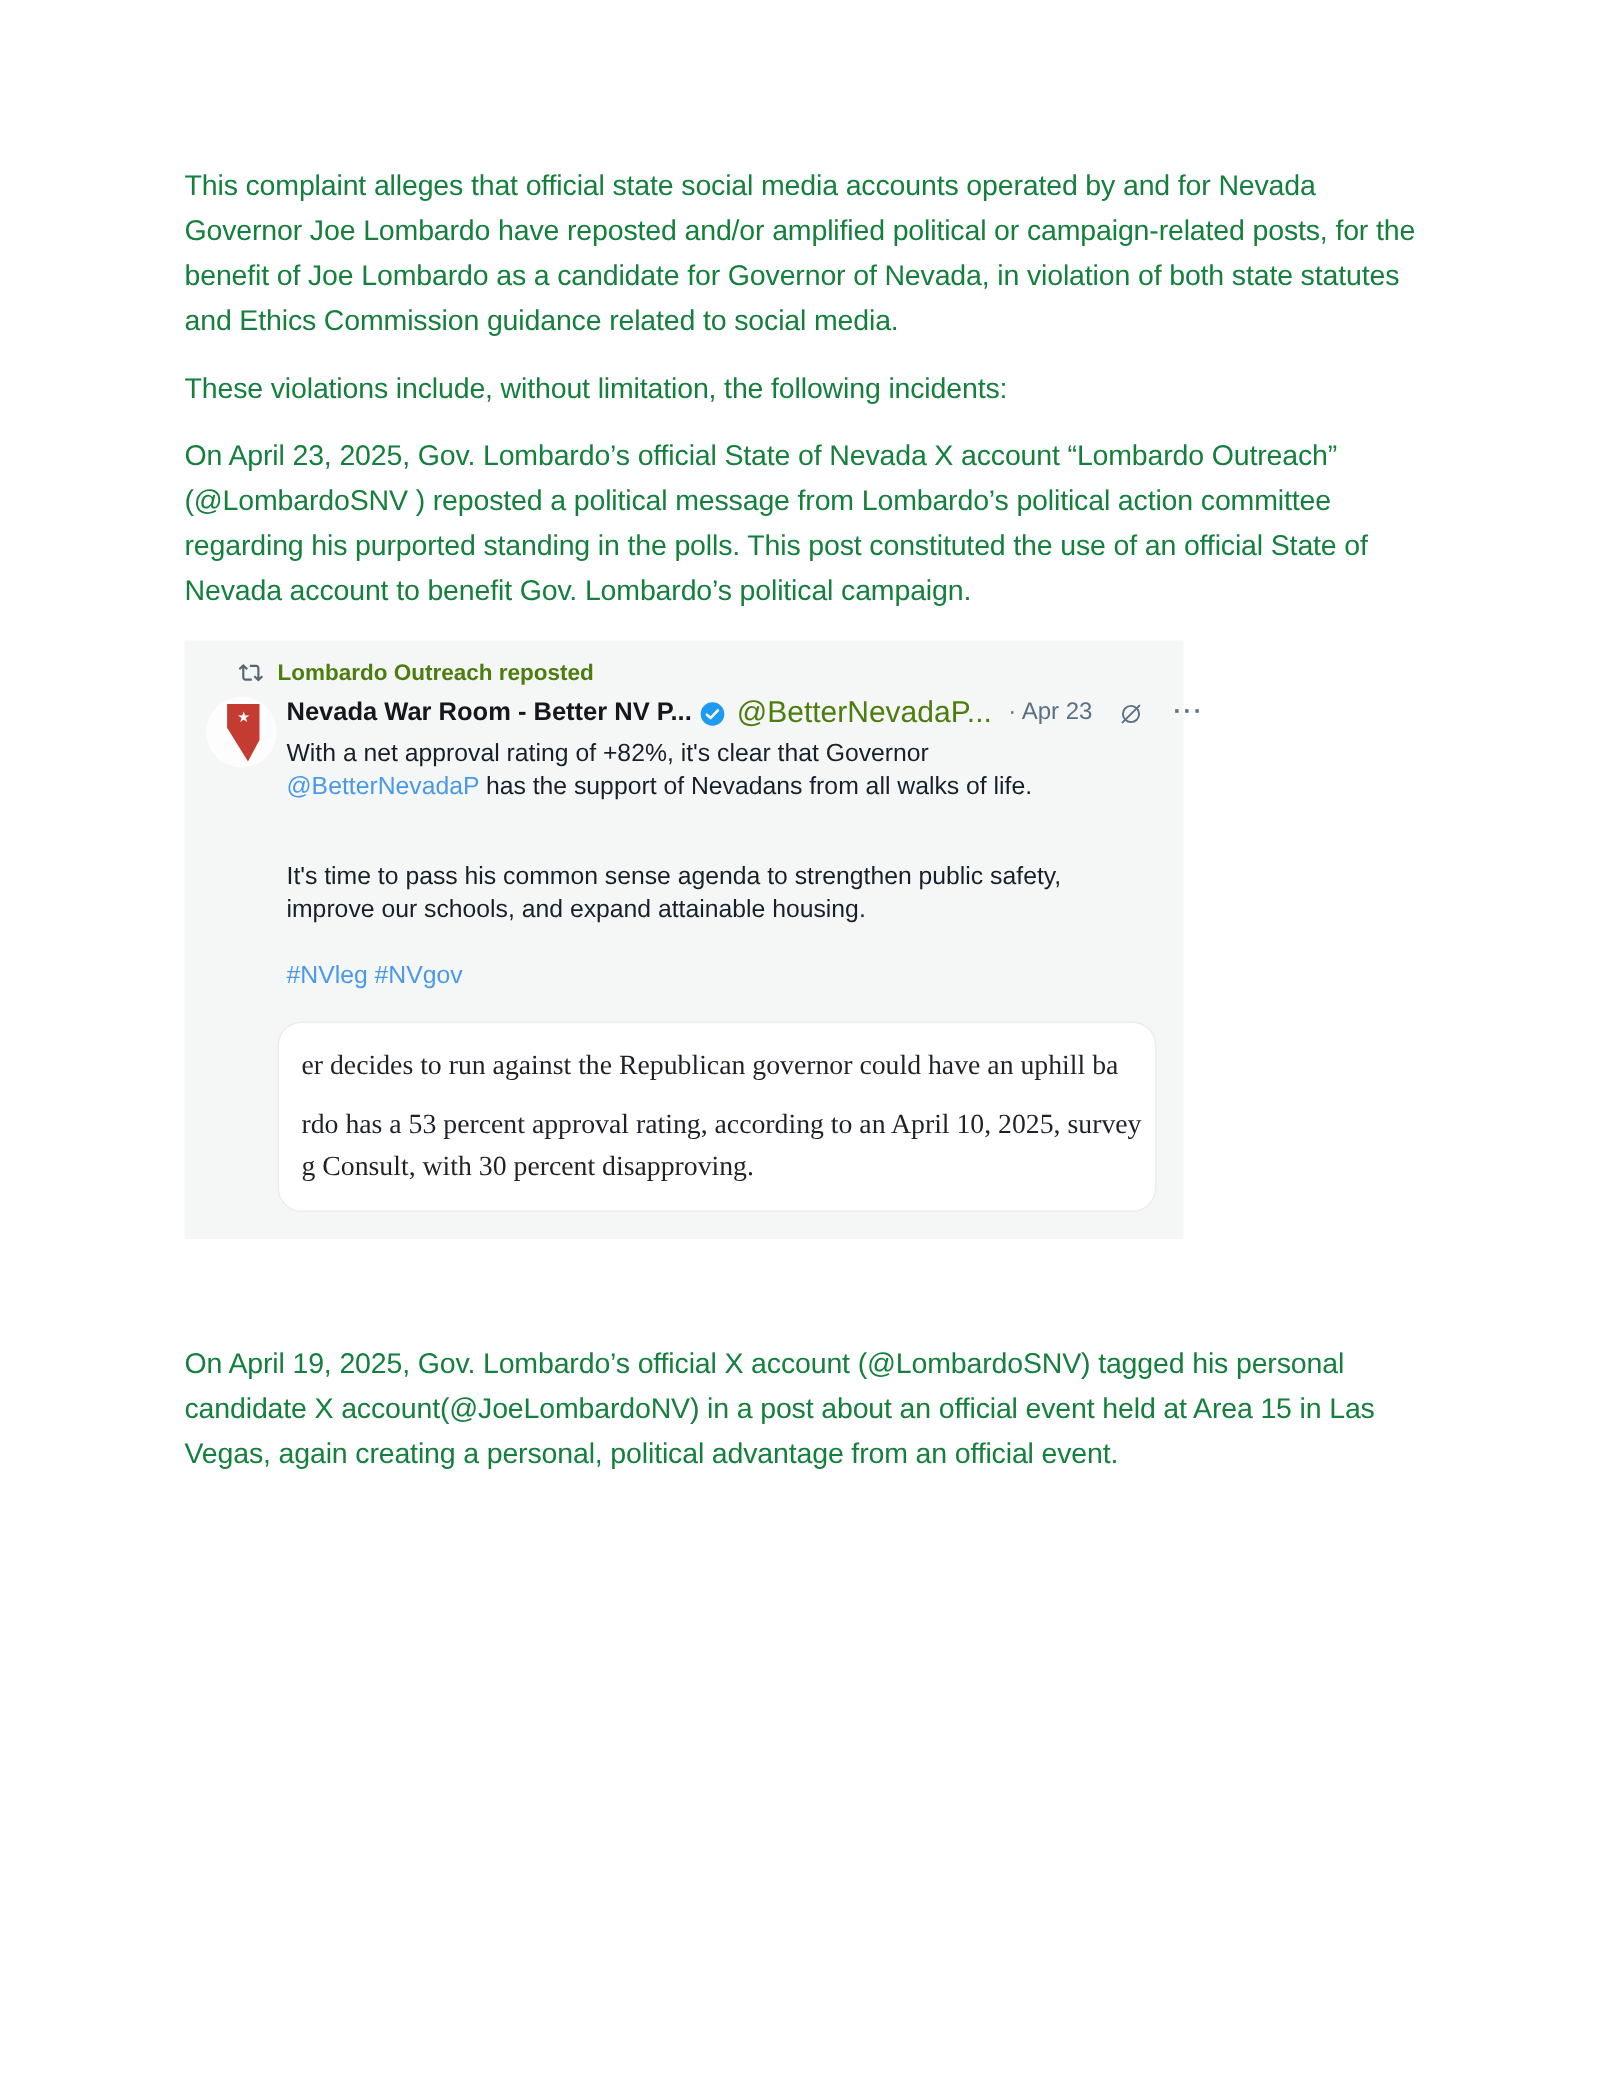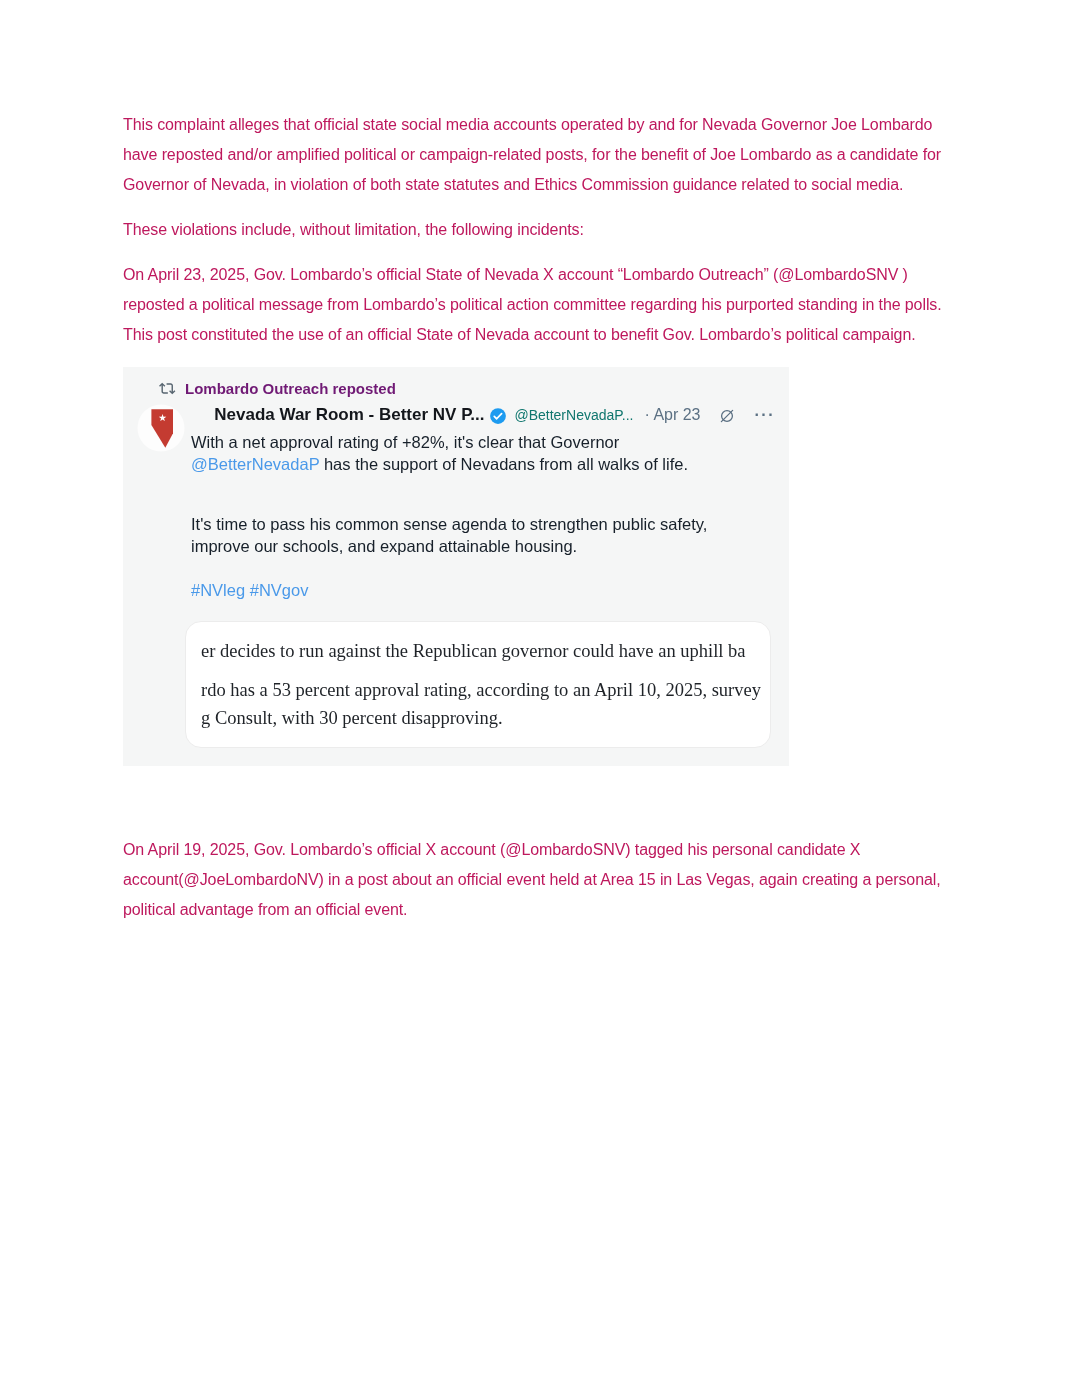--- a/index.html
+++ b/index.html
@@ -15,42 +15,42 @@
   }
 
   .content {
     position: absolute;
     left: 123px;
     top: 110px;
     width: 830px;
   }
 
   .doc-para {
-    font-size: 16px;
+    font-size: 19px;
     line-height: 30px;
-    color: #be185d;
+    color: #15803d;
     margin: 0 0 15px 0;
     letter-spacing: -0.1px;
   }
 
   
   .tweet {
     width: 666px;
     margin-top: 17px;
     margin-bottom: 0;
     background: #f5f6f6;
     padding: 13px 14px 18px 14px;
   }
 
   .repost-row {
     display: flex;
     align-items: center;
     gap: 9px;
     margin-left: 22px;
-    color: #701a75;
+    color: #4d7c0f;
     font-weight: 700;
     font-size: 15px;
   }
 
   .main-row {
     display: flex;
     margin-top: 7px;
     gap: 6px;
   }
 
@@ -61,25 +61,24 @@
   }
 
   .tweet-body { flex: 1; min-width: 0; }
 
   .name-row {
     display: flex;
     align-items: center;
     gap: 5px;
     white-space: nowrap;
     line-height: 22px;
-    justify-content: flex-end;
   }
   .author-name { font-weight: 700; font-size: 17px; color: #14171c; }
   .verified { margin-top: 1px; }
-  .handle { font-size: 14px; color: #0f766e; margin-left: 2px; }
+  .handle { font-size: 20px; color: #4d7c0f; margin-left: 2px; }
   .timestamp { font-size: 16px; color: #5b7083; margin-left: 6px; }
   .grok-btn { margin-left: 12px; margin-top: 2px; cursor: pointer; }
   .more-btn {
     margin-left: 14px;
     color: #5b7083;
     font-size: 16px;
     font-weight: 700;
     letter-spacing: 1.5px;
     cursor: pointer;
   }

